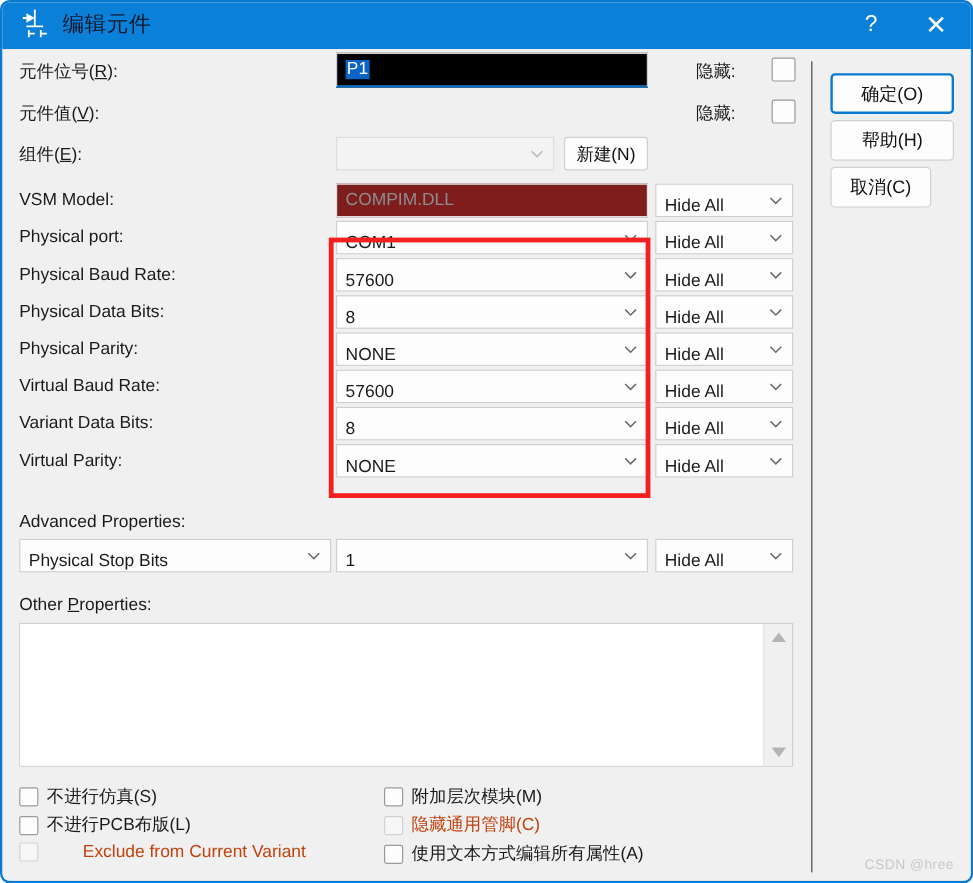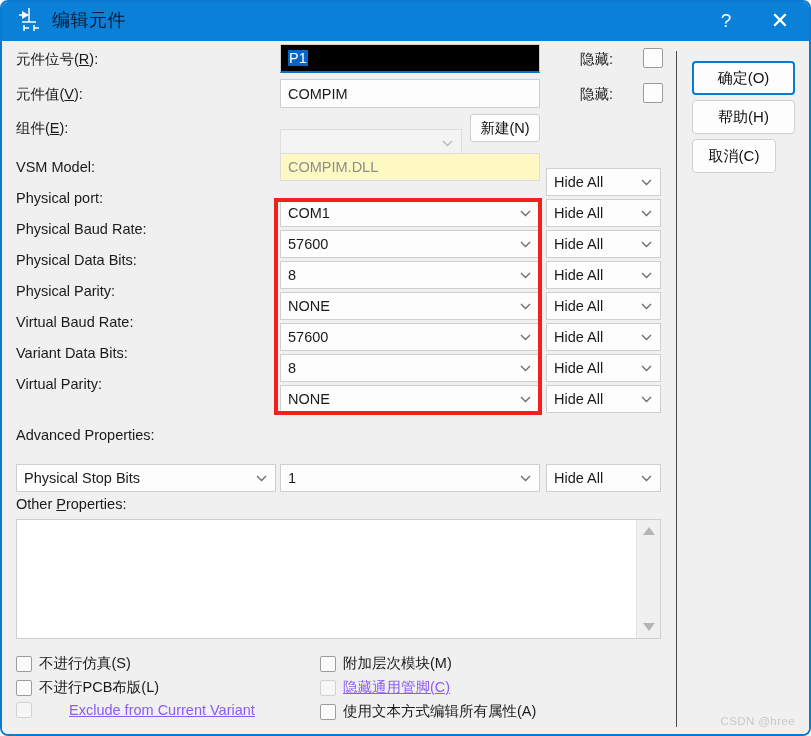--- a/index.html
+++ b/index.html
@@ -86,42 +86,41 @@
     display: flex; align-items: center;
     white-space: nowrap;
     overflow: hidden;
   }
   .txtfield.focused {
     border: 1px solid #cfcfcf;
     border-bottom: 2px solid #0a6fc7;
     background: #000000;
   }
   .txtfield.disabled {
-    background: #fef9c3;
+    background: #7f1d1d;
     border: 1px solid #dcdcdc;
     color: #8d8d8d;
   }
   .sel-text {
     background: #0a64c8;
     color: #ffffff;
     padding: 0 1px;
   }
 
   
   .combo {
     position: absolute;
     background: #fdfdfd;
     border: 1px solid #cfcfcf;
     font-size: 14.5px;
     color: #1a1a1a;
-    display: flex; align-items: center;
+    display: flex; align-items: flex-end;
     padding: 0 7px;
     white-space: nowrap;
     overflow: hidden;
-    margin-top: 15px;
   }
   .combo.empty { background: #f3f3f3; border-color: #dddddd; }
   .combo .chev {
     position: absolute;
     right: 8px; top: 50%;
     margin-top: -3px;
     width: 11px; height: 7px;
   }
 
   
@@ -145,21 +144,21 @@
   }
 
   
   .cb-row {
     position: absolute;
     display: flex; align-items: center;
     font-size: 14.5px;
     color: #1a1a1a;
     white-space: nowrap;
   }
-  .cb-row.dim { color: #8b5cf6; text-decoration: underline; }
+  .cb-row.dim { color: #c2410c; }
   .cb-box {
     width: 16px; height: 16px;
     border: 1px solid #9a9a9a;
     background: #fdfdfd;
     border-radius: 2px;
     margin-right: 7px;
     flex: 0 0 auto;
   }
   .cb-row.dim .cb-box {
     border-color: #d2d2d2;
@@ -249,23 +248,20 @@
     </div>
     <div class="txtfield focused" style="left:278px; top:3px; width:260px; height:29px;">
       <span class="sel-text">P1</span>
     </div>
     <div class="lbl" style="left:578px; top:9px;">隐藏:</div>
     <div style="position:absolute;left:641px;top:7px;width:20px;height:20px;border:1px solid #9a9a9a;background:#fdfdfd;border-radius:2px;"></div>
 
     <div class="lbl" style="left:14px; top:44px;">
       元件值(<span class="u">V</span>):
     </div>
-    <div class="txtfield" style="left:278px; top:38px; width:260px; height:29px;">
-      <span>COMPIM</span>
-    </div>
     <div class="lbl" style="left:578px; top:44px;">隐藏:</div>
     <div style="position:absolute;left:641px;top:42px;width:20px;height:20px;border:1px solid #9a9a9a;background:#fdfdfd;border-radius:2px;"></div>
 
     <div class="lbl" style="left:14px; top:78px;">
       组件(<span class="u">E</span>):
     </div>
     <div class="combo empty" style="left:278px; top:73px; width:182px; height:28px;">
       <span></span>
       <svg class="chev" viewBox="0 0 11 7">
         <polyline points="1,1 5.5,5.5 10,1" fill="none" stroke="#b8b8b8" stroke-width="1.3"></polyline>

